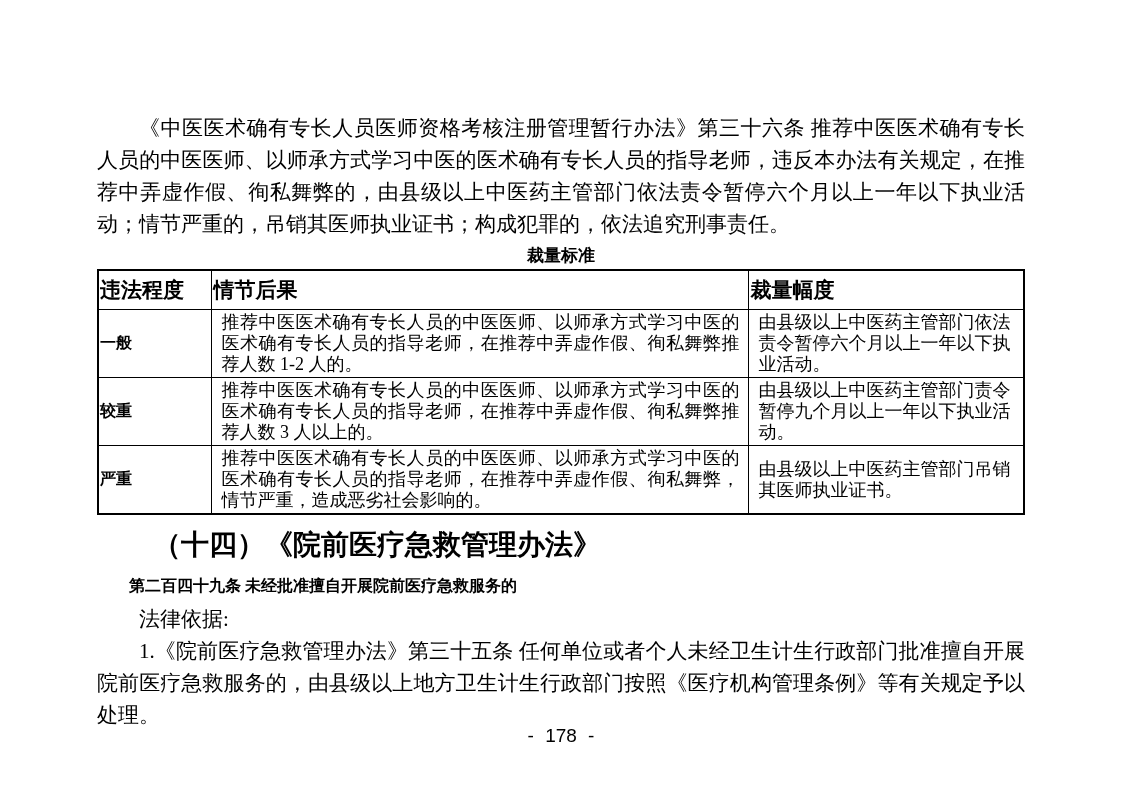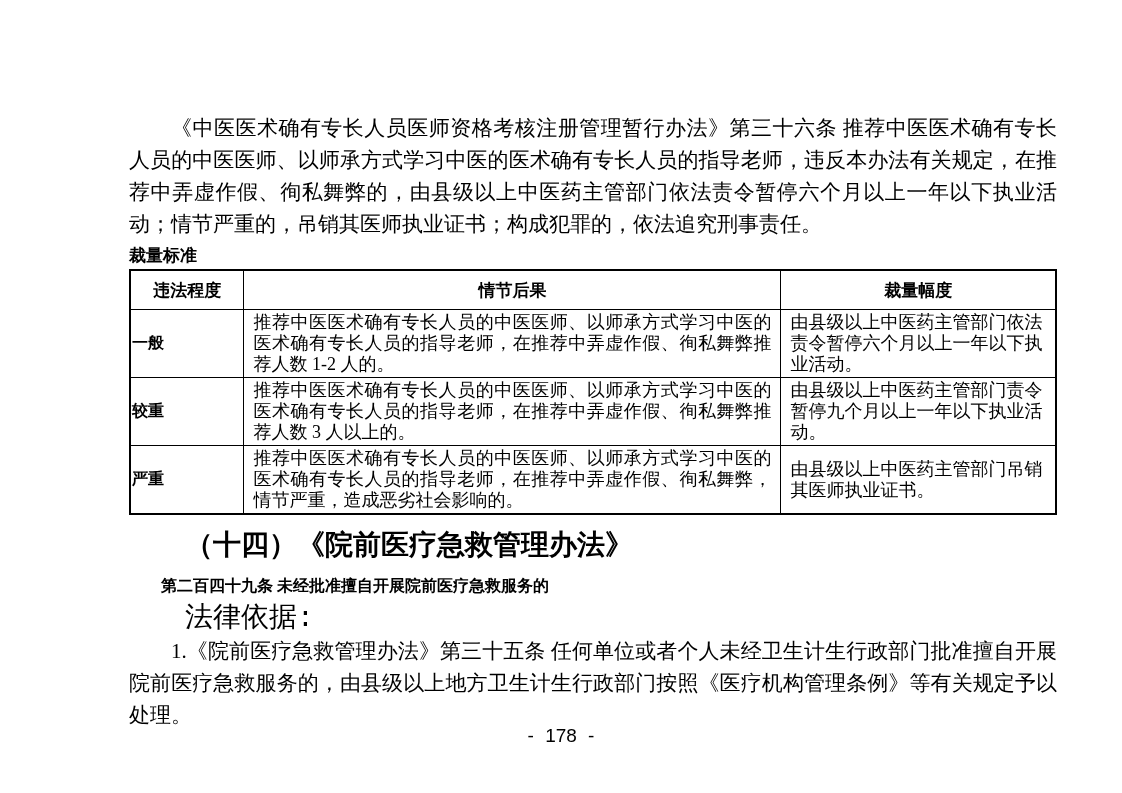--- a/index.html
+++ b/index.html
@@ -8,51 +8,51 @@
     background: #ffffff;
     color: #000000;
     font-family: "Liberation Serif", "DejaVu Serif", serif;
     position: relative;
     overflow: hidden;
   }
   .content {
     position: absolute;
     left: 97px; top: 112px;
     width: 928px;
-    margin-left: 32px;
   }
   .para {
     font-size: 21px;
     line-height: 32px;
     text-align: justify;
     text-indent: 2em;
     margin: 0;
   }
   .table-title {
+    text-align: center;
     font-family: "Liberation Sans", "DejaVu Sans", sans-serif;
     font-weight: bold;
     font-size: 17px;
     margin: 4px 0 2px 0;
   }
   table.ruling {
     width: 100%;
     border-collapse: collapse;
     table-layout: fixed;
     border: 2px solid #000;
   }
   table.ruling th, table.ruling td {
     border: 1px solid #000;
     vertical-align: middle;
   }
   table.ruling th {
     font-family: "Liberation Sans", "DejaVu Sans", sans-serif;
     font-weight: bold;
-    font-size: 17px;
+    font-size: 21px;
     height: 36px;
-    text-align: center;
+    text-align: left;
   }
   col.c-degree { width: 12.3%; }
   col.c-circ   { width: 58.0%; }
   col.c-range  { width: 29.7%; }
   td.degree {
     font-family: "Liberation Sans", "DejaVu Sans", sans-serif;
     font-weight: bold;
     font-size: 16px;
     text-align: left;
   }
@@ -70,25 +70,24 @@
     margin: 16px 0 0 0;
   }
   .article-heading {
     font-weight: bold;
     font-size: 16px;
     line-height: 30px;
     text-indent: 2em;
     margin: 12px 0 0 0;
   }
   .legal-label {
-    font-size: 28px;
+    font-size: 21px;
     line-height: 32px;
     text-indent: 2em;
     margin: 2px 0 0 0;
-    font-family: Liberation Mono, monospace;
   }
   .legal-para {
     font-size: 21px;
     line-height: 32px;
     text-align: justify;
     text-indent: 2em;
     margin: 0;
   }
   .footer {
     position: absolute;

